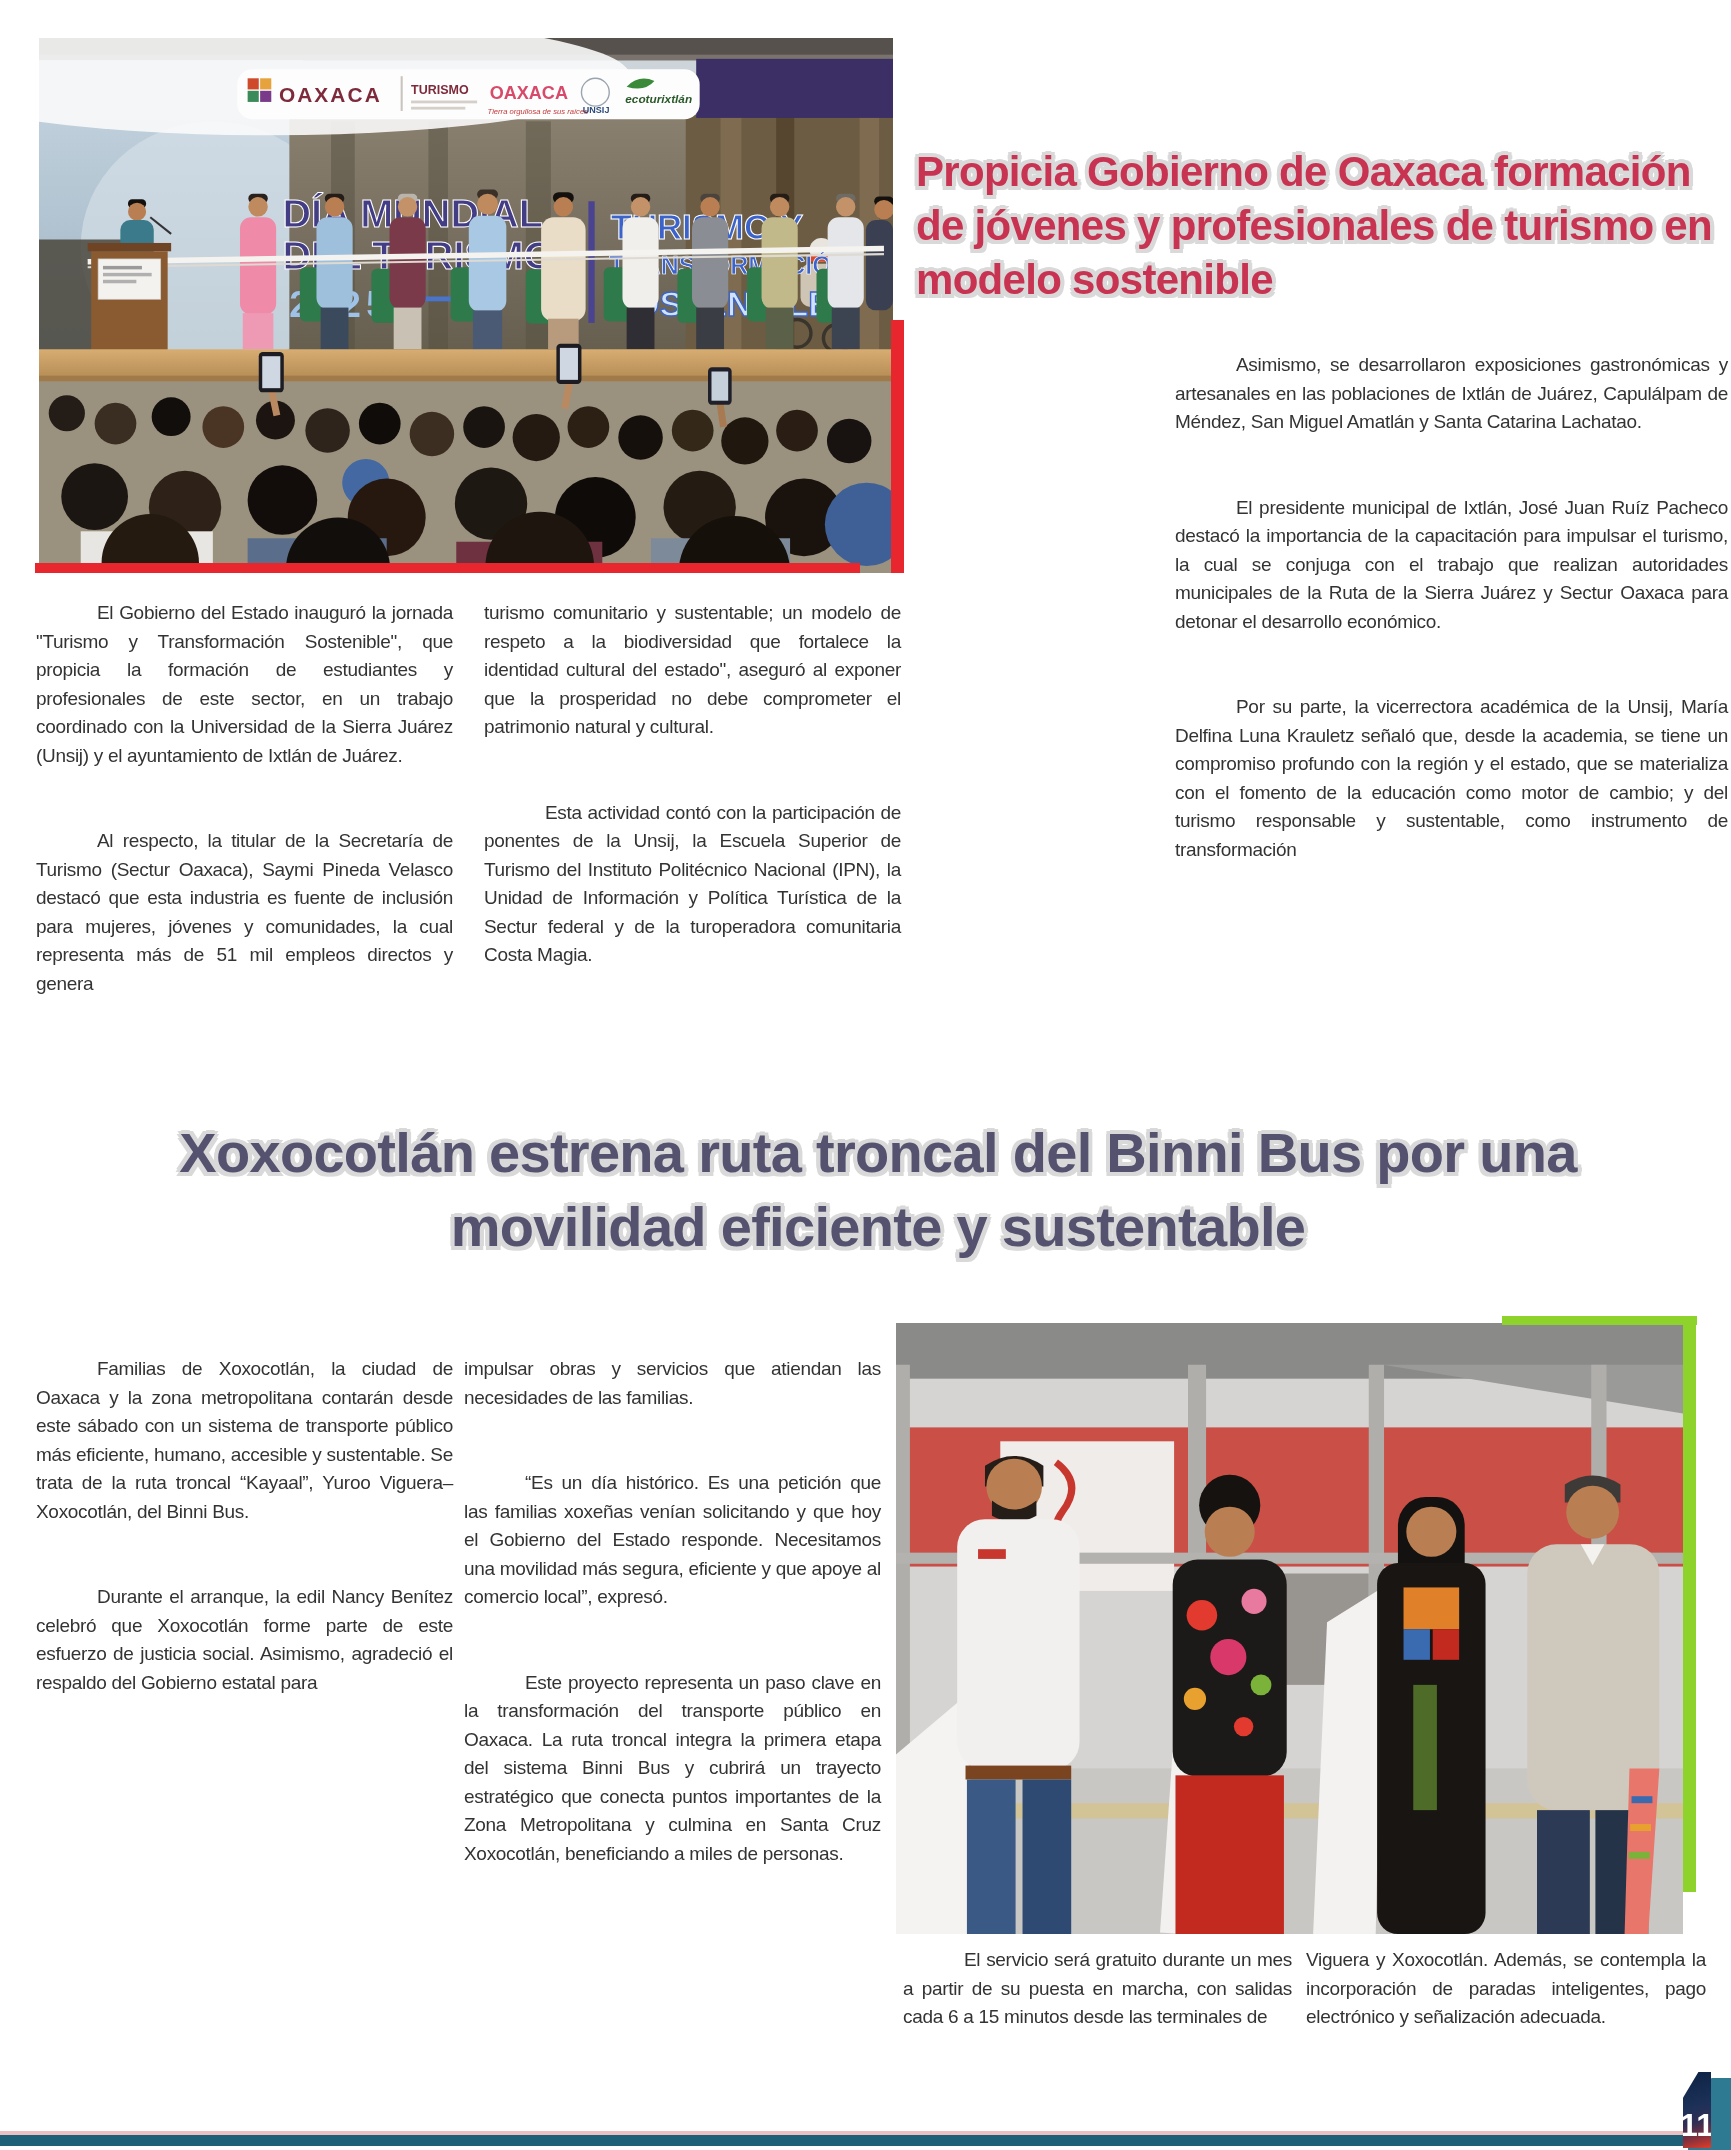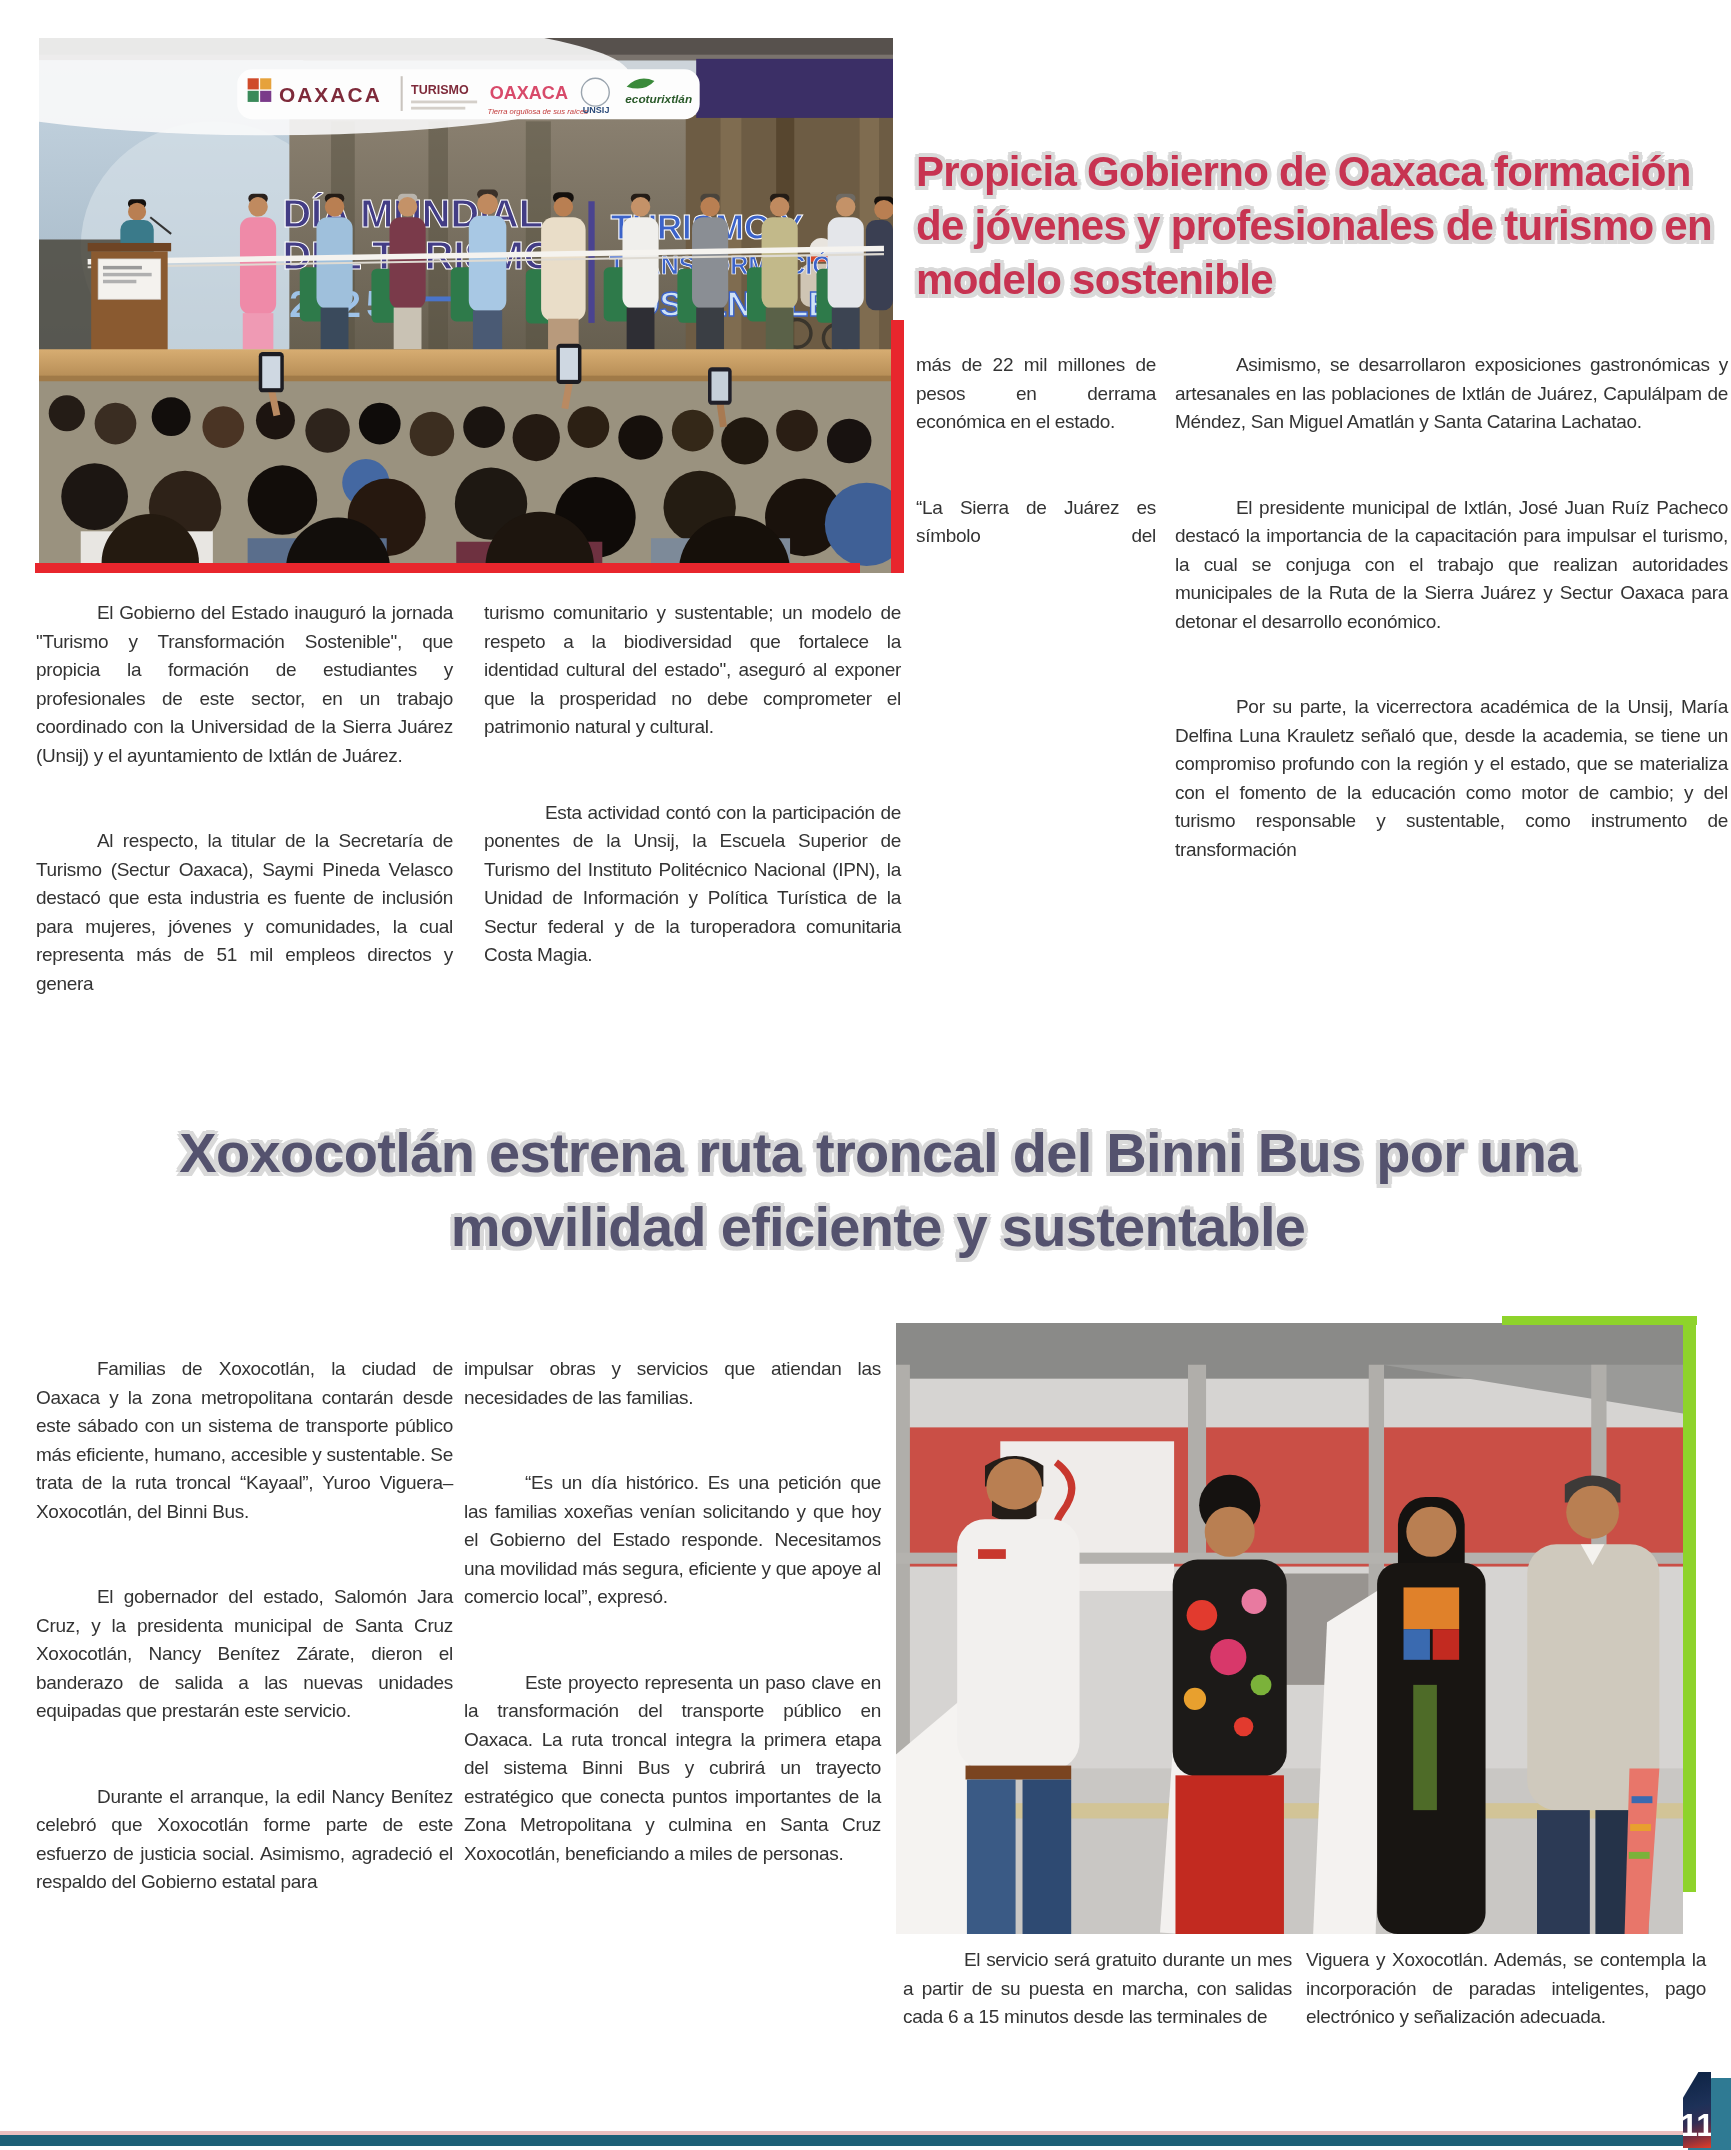--- a/index.html
+++ b/index.html
@@ -281,24 +281,20 @@
         <rect x="962" y="474" width="34" height="54" rx="6" fill="#20202a"></rect>
           <rect x="967" y="480" width="24" height="42" fill="#c6d0da"></rect>
       </g>
     </svg>
   </figure>
   <div class="red-sidebar"></div>
   <div class="red-underline"></div>
 
   <h1 class="headline1">Propicia Gobierno de Oaxaca formación de jóvenes y profesionales de turismo en modelo sostenible</h1>
 
-  <div class="body-col" style="left:916px; top:351px; width:240px;">
-    <p class="cont">más de 22 mil millones de pesos en derrama económica en el estado.</p>
-    <p class="cont stretch-last">“La Sierra de Juárez es símbolo del</p>
-  </div>
 
   <div class="body-col" style="left:1175px; top:351px; width:553px;">
     <p>Asimismo, se desarrollaron exposiciones gastronómicas y artesanales en las poblaciones de Ixtlán de Juárez, Capulálpam de Méndez, San Miguel Amatlán y Santa Catarina Lachatao.</p>
     <p>El presidente municipal de Ixtlán, José Juan Ruíz Pacheco destacó la importancia de la capacitación para impulsar el turismo, la cual se conjuga con el trabajo que realizan autoridades municipales de la Ruta de la Sierra Juárez y Sectur Oaxaca para detonar el desarrollo económico.</p>
     <p>Por su parte, la vicerrectora académica de la Unsij, María Delfina Luna Krauletz señaló que, desde la academia, se tiene un compromiso profundo con la región y el estado, que se materializa con el fomento de la educación como motor de cambio; y del turismo responsable y sustentable, como instrumento de transformación</p>
   </div>
 
   <div class="body-col" style="left:36px; top:599px; width:417px;">
     <p>El Gobierno del Estado inauguró la jornada "Turismo y Transformación Sostenible", que propicia la formación de estudiantes y profesionales de este sector, en un trabajo coordinado con la Universidad de la Sierra Juárez (Unsij) y el ayuntamiento de Ixtlán de Juárez.</p>
     <p>Al respecto, la titular de la Secretaría de Turismo (Sectur Oaxaca), Saymi Pineda Velasco destacó que esta industria es fuente de inclusión para mujeres, jóvenes y comunidades, la cual representa más de 51 mil empleos directos y genera</p>
@@ -306,21 +302,20 @@
 
   <div class="body-col" style="left:484px; top:599px; width:417px;">
     <p class="cont">turismo comunitario y sustentable; un modelo de respeto a la biodiversidad que fortalece la identidad cultural del estado", aseguró al exponer que la prosperidad no debe comprometer el patrimonio natural y cultural.</p>
     <p>Esta actividad contó con la participación de ponentes de la Unsij, la Escuela Superior de Turismo del Instituto Politécnico Nacional (IPN), la Unidad de Información y Política Turística de la Sectur federal y de la turoperadora comunitaria Costa Magia.</p>
   </div>
 
   <h2 class="headline2">Xoxocotlán estrena ruta troncal del Binni Bus por una movilidad eficiente y sustentable</h2>
 
   <div class="body-col" style="left:36px; top:1355px; width:417px;">
     <p>Familias de Xoxocotlán, la ciudad de Oaxaca y la zona metropolitana contarán desde este sábado con un sistema de transporte público más eficiente, humano, accesible y sustentable. Se trata de la ruta troncal “Kayaal”, Yuroo Viguera–Xoxocotlán, del Binni Bus.</p>
-    <p>El gobernador del estado, Salomón Jara Cruz, y la presidenta municipal de Santa Cruz Xoxocotlán, Nancy Benítez Zárate, dieron el banderazo de salida a las nuevas unidades equipadas que prestarán este servicio.</p>
     <p>Durante el arranque, la edil Nancy Benítez celebró que Xoxocotlán forme parte de este esfuerzo de justicia social. Asimismo, agradeció el respaldo del Gobierno estatal para</p>
   </div>
 
   <div class="body-col" style="left:464px; top:1355px; width:417px;">
     <p class="cont">impulsar obras y servicios que atiendan las necesidades de las familias.</p>
     <p>“Es un día histórico. Es una petición que las familias xoxeñas venían solicitando y que hoy el Gobierno del Estado responde. Necesitamos una movilidad más segura, eficiente y que apoye al comercio local”, expresó.</p>
     <p>Este proyecto representa un paso clave en la transformación del transporte público en Oaxaca. La ruta troncal integra la primera etapa del sistema Binni Bus y cubrirá un trayecto estratégico que conecta puntos importantes de la Zona Metropolitana y culmina en Santa Cruz Xoxocotlán, beneficiando a miles de personas.</p>
   </div>
 
   <figure class="photo photo2">

